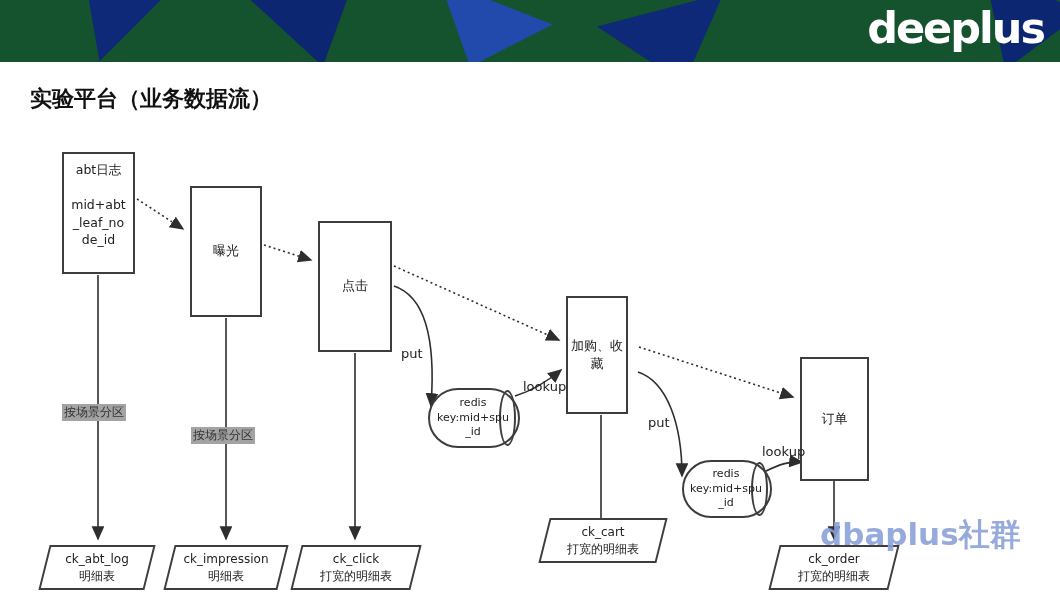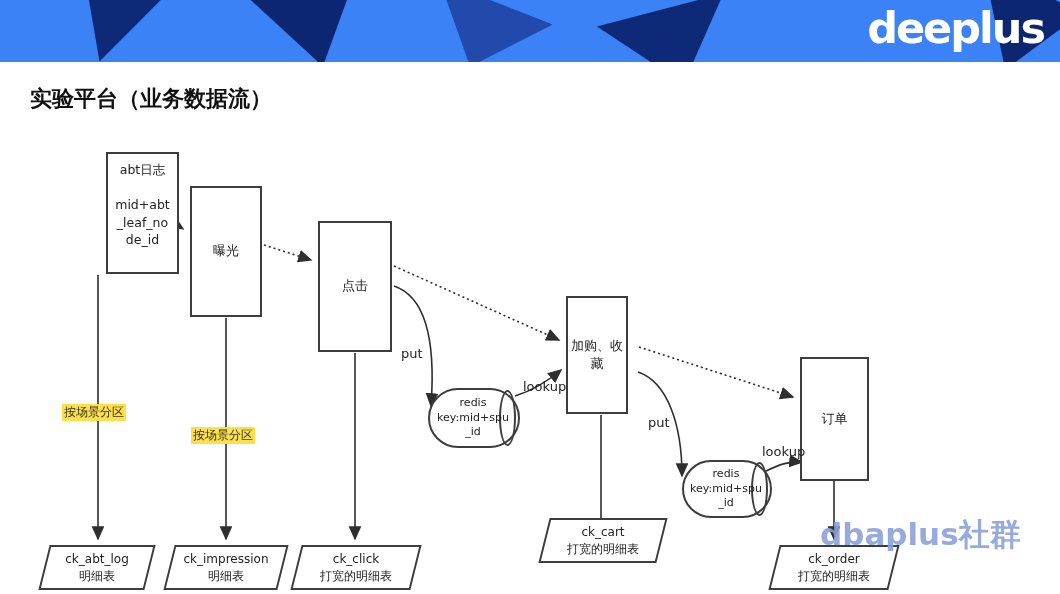--- a/index.html
+++ b/index.html
@@ -3,21 +3,21 @@
 <meta charset="utf-8">
 <style>
   * { margin:0; padding:0; box-sizing:border-box; }
   html,body { background:#e9e9e9; }
   #screen {
     position:relative; width:1060px; height:594px; background:#ffffff;
     overflow:hidden; font-family:"DejaVu Sans","Liberation Sans",sans-serif;
   }
   
   .header { position:absolute; left:0; top:0; width:1060px; height:62px;
-            background:#3b82f6; overflow:hidden; z-index:6; }
+            background:#14532d; overflow:hidden; z-index:6; }
   .hs { position:absolute; }
   .hs1 { left:70px;  top:-28px; width:90px;  height:92px; background:#0e2977; clip-path:polygon(0 0,100% 10%,45% 100%); transform:rotate(14deg); }
   .hs2 { left:255px; top:-18px; width:110px; height:86px; background:#0d2672; clip-path:polygon(0 8%,100% 0,55% 100%); transform:rotate(-10deg); }
   .hs3 { left:430px; top:-8px;  width:120px; height:78px; background:#224aad; clip-path:polygon(0 0,100% 25%,40% 100%); transform:rotate(12deg); }
   .hs4 { left:600px; top:2px;   width:130px; height:84px; background:#0e2977; clip-path:polygon(0 18%,100% 0,60% 100%); transform:rotate(-8deg); }
   .hs5 { left:965px; top:-24px; width:110px; height:96px; background:#0d2672; clip-path:polygon(0 0,100% 20%,50% 100%); transform:rotate(18deg); }
   .logo { position:absolute; right:16px; top:3px; color:#ffffff;
           font-size:43px; font-weight:800; letter-spacing:-2px; }
   
   .page-title { position:absolute; left:30px; top:84px; z-index:3;
@@ -44,21 +44,21 @@
   .cache { position:absolute; z-index:2; background:#fff;
            border:2px solid #3d3d3d; border-radius:999px; }
   .cache-cap { position:absolute; top:0; bottom:0; right:2px; width:17px;
                border:2px solid #3d3d3d; border-radius:50%; }
   .cache-label { position:absolute; inset:0; display:flex; align-items:center;
                  justify-content:center; text-align:center; font-size:11px;
                  color:#222; white-space:pre-line; line-height:1.35;
                  padding-right:2px; }
   
   .edge-label { position:absolute; z-index:3; font-size:13px; color:#222; }
-  .edge-label.partition { font-size:12px; color:#333; background:#fde047; padding:0 2px; }
+  .edge-label.partition { font-size:12px; color:#333; background:#a3a3a3; padding:0 2px; }
 </style>
 </head>
 <body>
 
 <div id="screen">
 
   <div class="header">
     <div class="hs hs1"></div>
     <div class="hs hs2"></div>
     <div class="hs hs3"></div>
@@ -86,21 +86,21 @@
     <path d="M355,353 L355,539" stroke="#2e2e2e" stroke-width="1.6" fill="none" marker-end="url(#ah)"></path>
     <path d="M601,415 L601,539" stroke="#2e2e2e" stroke-width="1.6" fill="none" marker-end="url(#ah)"></path>
     <path d="M834,466 L834,539" stroke="#2e2e2e" stroke-width="1.6" fill="none" marker-end="url(#ah)"></path>
 
     <path d="M394,286 C424,296 436,338 431,406" stroke="#2e2e2e" stroke-width="1.6" fill="none" marker-end="url(#ah)"></path>
     <path d="M515,396 C535,390 549,380 561,370" stroke="#2e2e2e" stroke-width="1.6" fill="none" marker-end="url(#ah)"></path>
     <path d="M638,372 C668,382 682,426 682,476" stroke="#2e2e2e" stroke-width="1.6" fill="none" marker-end="url(#ah)"></path>
     <path d="M764,472 C780,464 790,461 802,462" stroke="#2e2e2e" stroke-width="1.6" fill="none" marker-end="url(#ah)"></path>
   </svg>
 
-  <div class="node node-abt" style="left:62px; top:152px; width:73px; height:122px;margin-left:44px;">
+  <div class="node node-abt" style="left:62px; top:152px; width:73px; height:122px;">
     <span class="lbl">abt日志
 
 mid+abt
 _leaf_no
 de_id</span>
   </div>
   <div class="node" style="left:190px; top:186px; width:72px; height:131px;">
     <span class="lbl">曝光</span>
   </div>
   <div class="node" style="left:318px; top:221px; width:74px; height:131px;">

